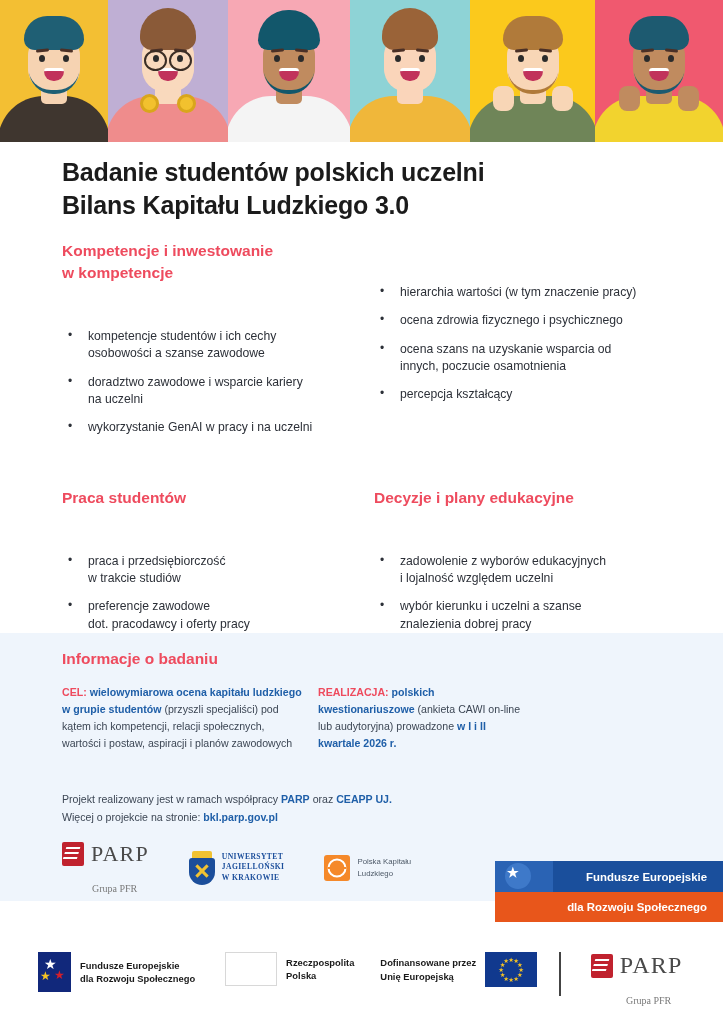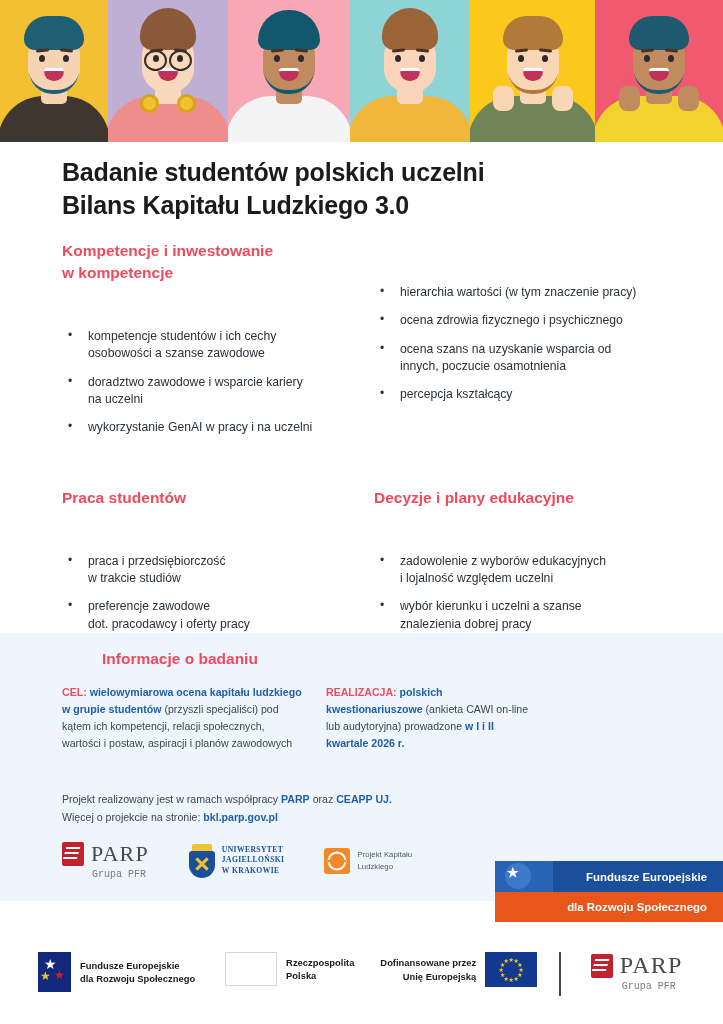--- a/index.html
+++ b/index.html
@@ -160,28 +160,28 @@
   }
 
   
   .info-panel {
     position: absolute; left: 0; top: 633px;
     width: 723px; height: 268px;
     background: #eff5fc;
   }
   .info-heading {
     position: absolute; left: 62px; top: 17px;
-    color: #ee4b5e; font-size: 15.5px; font-weight: bold; margin-left: 40px;
+    color: #ee4b5e; font-size: 15.5px; font-weight: bold;
   }
   .info-cols {
     position: absolute; left: 62px; top: 51px;
     width: 620px;
     display: grid;
     grid-template-columns: 242px 210px auto;
-    column-gap: 22px;
+    column-gap: 14px;
   }
   .info-col {
     font-size: 10.6px; line-height: 1.62; color: #3c4654;
   }
   .info-col .lead-red { color: #ee4b5e; font-weight: bold; }
   .info-col .lead-blue { color: #1f5fa8; font-weight: bold; }
   .info-col .plain { color: #3c4654; }
 
   .project-note {
     position: absolute; left: 62px; top: 157px;
@@ -204,23 +204,23 @@
     content: ""; position: absolute; left: 4px; top: 5px;
     width: 14px; height: 2.4px; background: #fff;
     box-shadow: 0 5px 0 #fff, 0 10px 0 #fff;
     transform: skewX(-16deg);
   }
   .parp-word {
     font-family: "Liberation Serif", serif;
     font-size: 22px; letter-spacing: 1.2px; color: #4a4a4a;
   }
   .parp-sub {
-    font-family: Liberation Mono, monospace;
+    font-family: Liberation Serif, serif;
     font-size: 10px; color: #7a7a7a;
-    margin-left: 30px; margin-top: 2px;
+    margin-left: 30px; margin-top: 16px;
   }
 
   .uj-logo { display: flex; align-items: center; gap: 7px; }
   .uj-shield { position: relative; width: 26px; height: 34px; }
   .uj-crown {
     position: absolute; top: 0; left: 3px;
     width: 20px; height: 7px; background: #f1c232;
     border-radius: 2px 2px 0 0;
   }
   .uj-body {
@@ -300,21 +300,21 @@
     position: absolute; left: 0; top: 930px;
     width: 723px; height: 94px;
     background: #ffffff;
     display: flex; align-items: flex-start; padding: 22px 26px 0 38px;
     gap: 0;
   }
   .f-item { display: flex; align-items: center; gap: 9px; }
   .f-label {
     font-size: 9.4px; line-height: 1.4; color: #1a1a1a; font-weight: bold;
   }
-  .f-label.right { text-align: right; }
+  .f-label.right { text-align: left; }
 
   .fe-flag { position: relative; width: 33px; height: 40px; background: #11287b; }
   .fe-flag .st1 {
     position: absolute; left: 6px; top: 4px; color: #fff; font-size: 14px;
   }
   .fe-flag .st2 {
     position: absolute; left: 2px; top: 17px; color: #f6c324; font-size: 12px;
   }
   .fe-flag .st3 {
     position: absolute; left: 16px; top: 16px; color: #d31f2b; font-size: 12px;
@@ -525,21 +525,21 @@
         <span class="uj-text">
           <div>UNIWERSYTET</div>
           <div>JAGIELLOŃSKI</div>
           <div>W KRAKOWIE</div>
         </span>
       </div>
 
       <div class="bkl-logo">
         <span class="bkl-mark"></span>
         <span class="bkl-text">
-          <div>Projekt Kapitału</div>
+          <div>Polska Kapitału</div>
           <div>Ludzkiego</div>
         </span>
       </div>
     </div>
   </div>
 
   <div class="fe-banner">
     <div class="fe-top">
       <span class="swoosh"></span>
       <span>Fundusze Europejskie</span>

